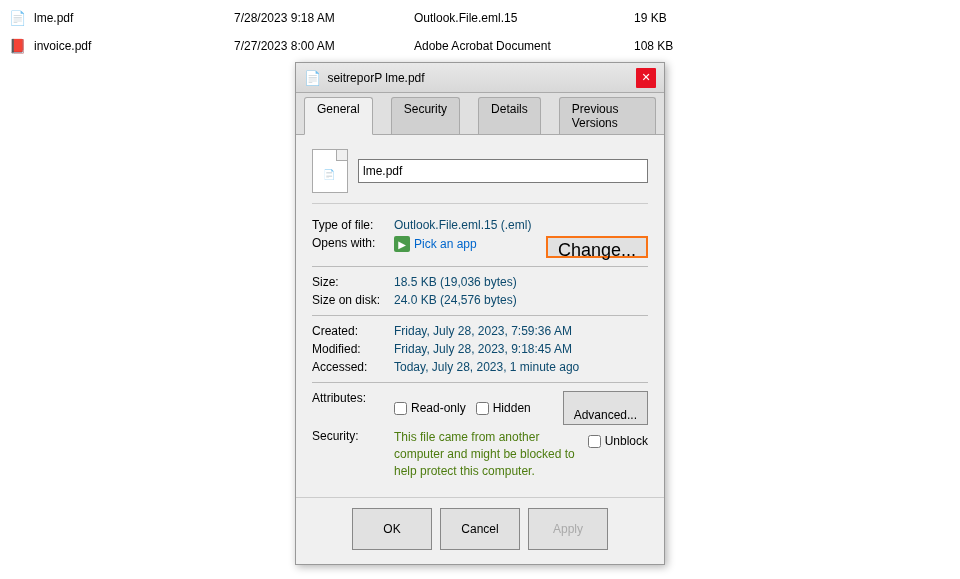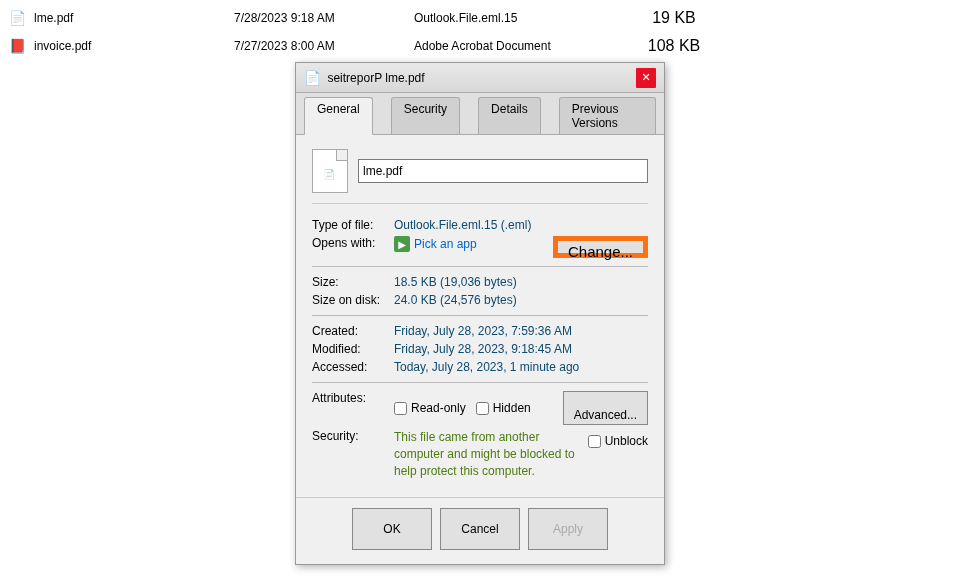--- a/index.html
+++ b/index.html
@@ -55,22 +55,22 @@
       font-size: 12px;
     }
 
     .file-type {
       flex: 0 0 220px;
       font-size: 12px;
     }
 
     .file-size {
       flex: 0 0 80px;
-      font-size: 16px;
-      text-align: center;
+      font-size: 12px;
+      text-align: left;
     }
 
     
     .dialog {
       position: absolute;
       top: 62px;
       left: 295px;
       width: 370px;
       background: #f0f0f0;
       border: 1px solid #999;
@@ -350,21 +350,21 @@
       <span class="prop-label">Type of file:</span>
       <span class="prop-value">Outlook.File.eml.15 (.eml)</span>
     </div>
 
     <div class="prop-row">
       <span class="prop-label">Opens with:</span>
       <span class="prop-value link">
         <span style="width:16px;height:16px;background:#4a9a4a;display:inline-flex;align-items:center;justify-content:center;color:#fff;font-size:10px;border-radius:2px;">▶</span>
         <span>Pick an app</span>
       </span>
-      <button style="margin-left:auto;padding:2px 10px;font-size:15px;background:#e1e1e1;border:5px solid #f97316;cursor:pointer;height:22px;">Change...</button>
+      <button style="margin-left:auto;padding:2px 10px;font-size:18px;background:#e1e1e1;border:2px solid #f97316;cursor:pointer;height:22px;">Change...</button>
     </div>
 
     <hr class="divider">
 
 
     <div class="prop-row">
       <span class="prop-label">Size:</span>
       <span class="prop-value">18.5 KB (19,036 bytes)</span>
     </div>
 

